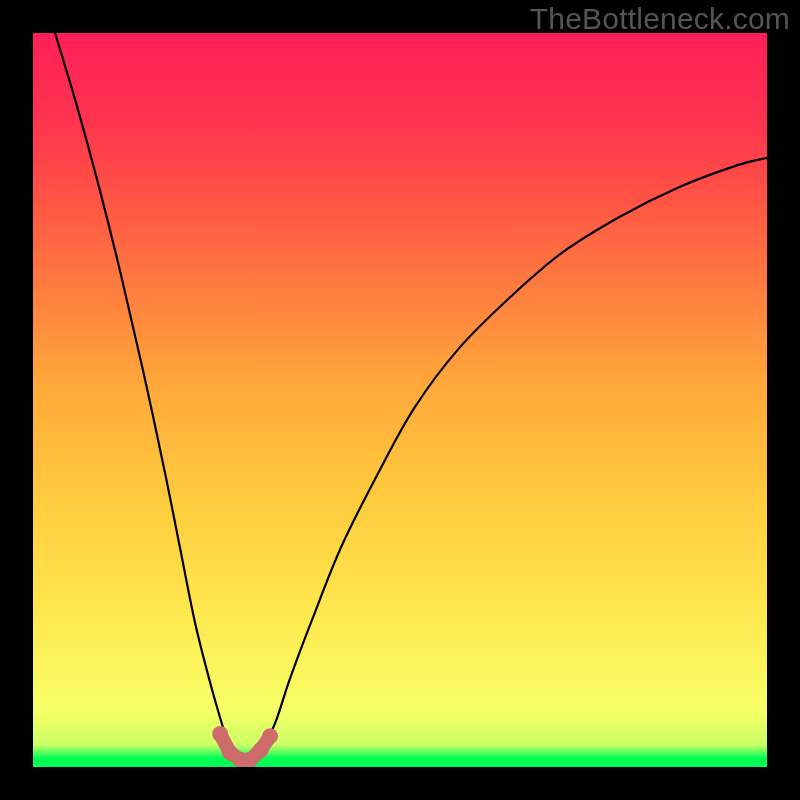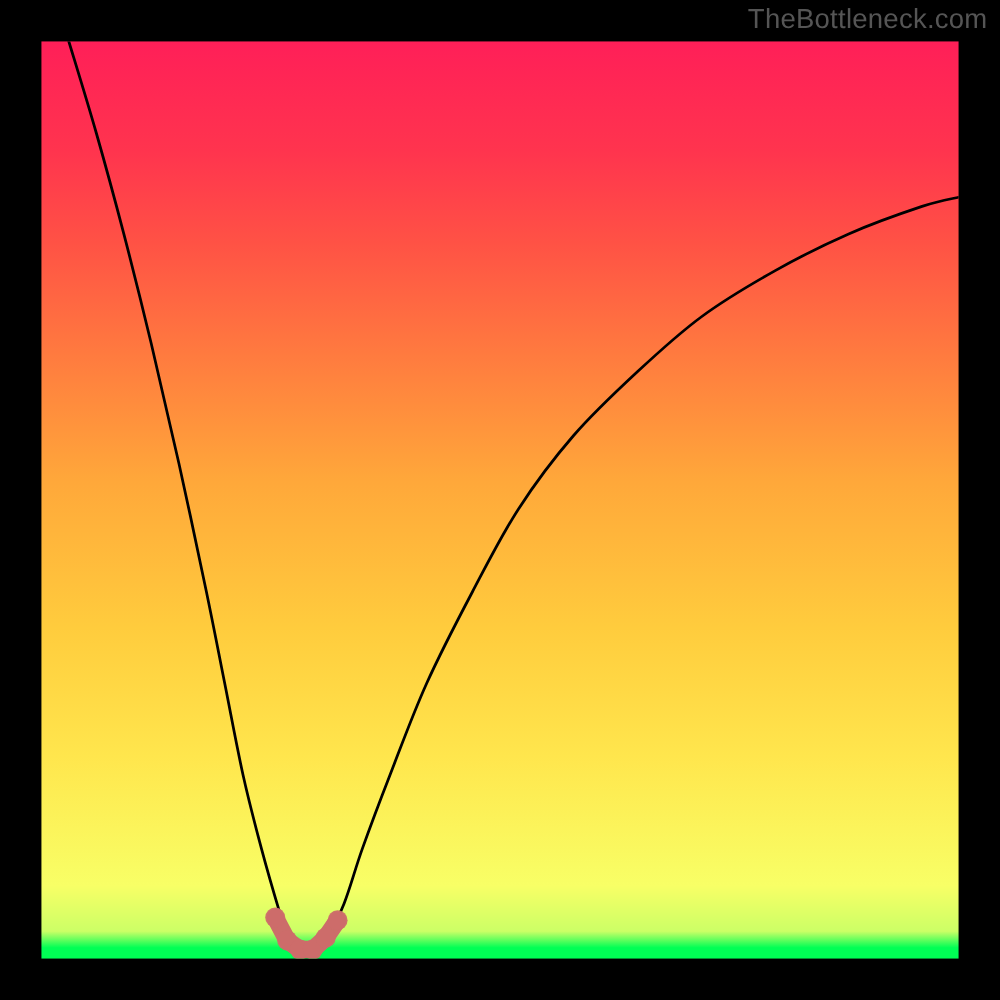--- a/index.html
+++ b/index.html
@@ -15,21 +15,21 @@
     width: 800px;
     height: 800px;
     background: #000;
     position: relative;
   }
   .watermark {
     position: absolute;
     top: 2px;
     right: 10px;
     color: #555;
-    font-size: 22px;
+    font-size: 30px;
     font-weight: 500;
     letter-spacing: 0.2px;
     z-index: 10;
   }
   .plot {
     position: absolute;
     left: 33px;
     top: 33px;
     width: 734px;
     height: 734px;

